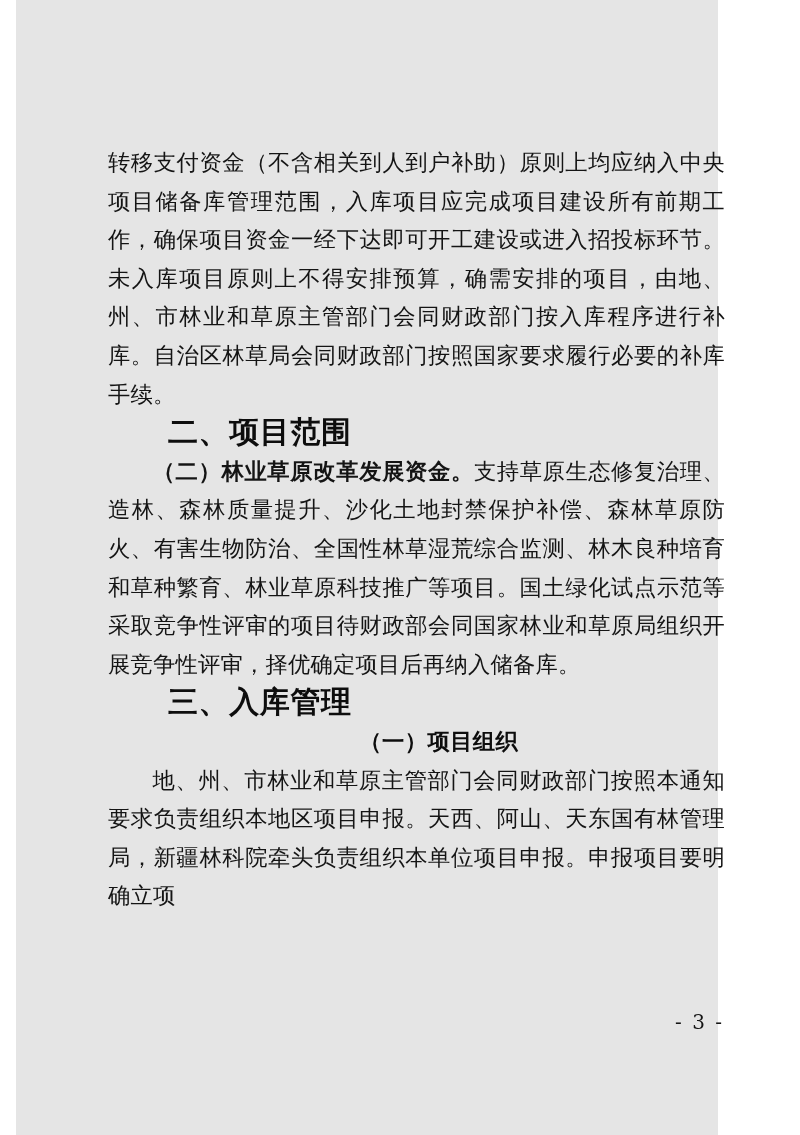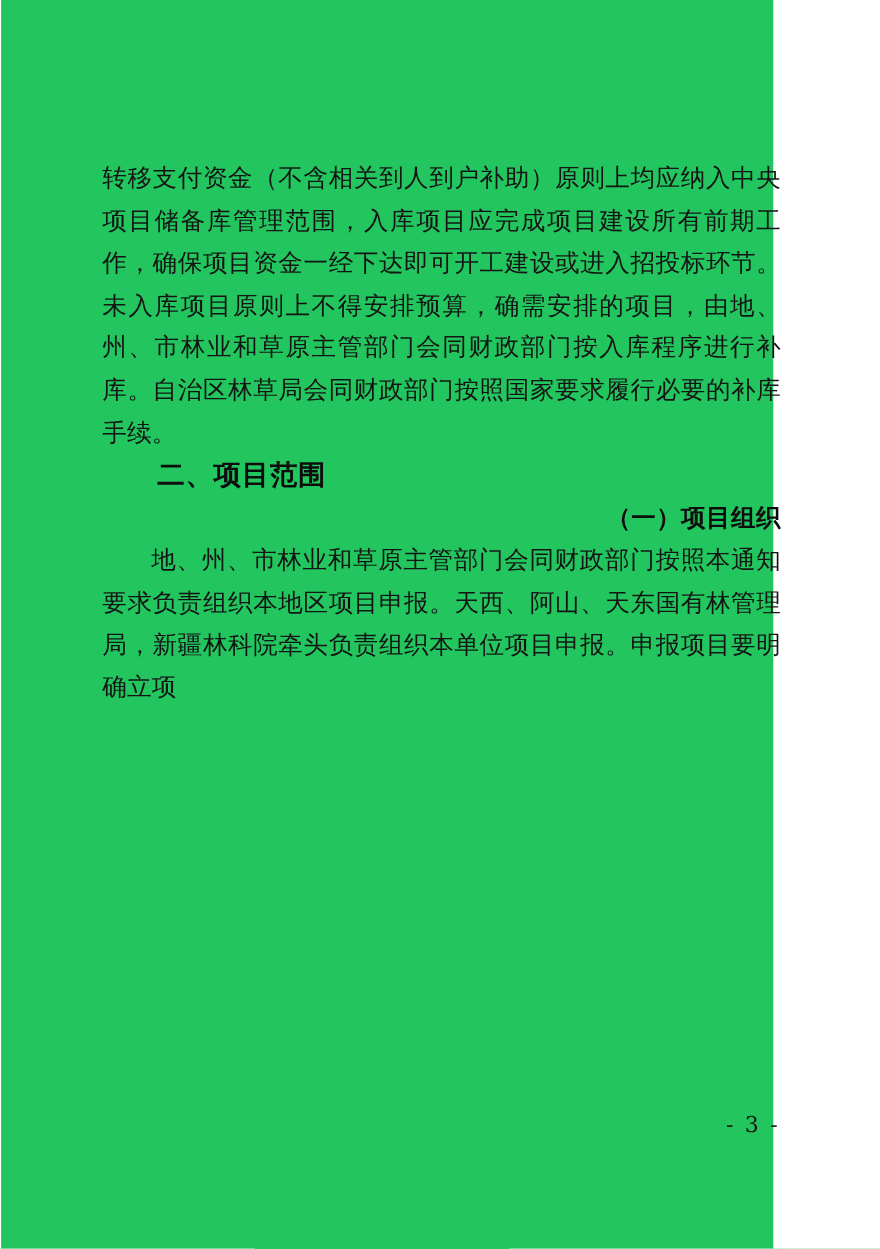--- a/index.html
+++ b/index.html
@@ -12,25 +12,25 @@
     height: 1135px;
     position: relative;
     overflow: hidden;
     font-family: "DejaVu Serif", "Liberation Serif", serif;
     color: #111111;
     -webkit-font-smoothing: antialiased;
   }
 
   .page {
     position: absolute;
-    left: 1px;
+    left: 16px;
     top: 0;
     width: 702px;
     height: 1135px;
-    background: #22c55e;
+    background: #e5e5e5;
   }
 
   .content {
     position: absolute;
     left: 92px;
     top: 143px;
     width: 617px;
   }
 
   
@@ -48,41 +48,41 @@
   }
 
   
   .para.indent {
     text-indent: 2em;
   }
 
   
   .heading1 {
     margin: 0;
-    font-size: 25px;
+    font-size: 30px;
     line-height: 38.6px;
     text-indent: 2em;
     font-family: "DejaVu Sans", "Liberation Sans", sans-serif;
     font-weight: 700;
     letter-spacing: 0.6px;
     color: #0d0d0d;
     text-align: left;
   }
 
   
   .heading2 {
     margin: 0;
     font-size: 22.3px;
     line-height: 38.6px;
     text-indent: 2em;
     font-family: "DejaVu Serif", "Liberation Serif", serif;
     font-weight: 700;
     letter-spacing: 0.4px;
     color: #0d0d0d;
-    text-align: right;
+    text-align: center;
   }
 
   
   .lead {
     font-weight: 700;
     font-family: "DejaVu Serif", "Liberation Serif", serif;
     letter-spacing: 0.3px;
   }
 
   .page-number {
@@ -103,22 +103,24 @@
 
 <div class="page">
 
   <div class="content">
 
     <p class="para">转移支付资金（不含相关到人到户补助）原则上均应纳入中央项目储备库管理范围，入库项目应完成项目建设所有前期工作，确保项目资金一经下达即可开工建设或进入招投标环节。未入库项目原则上不得安排预算，确需安排的项目，由地、州、市林业和草原主管部门会同财政部门按入库程序进行补库。自治区林草局会同财政部门按照国家要求履行必要的补库手续。</p>
 
     <p class="heading1">二、项目范围</p>
 
 
+    <p class="para indent"><span class="lead">（二）林业草原改革发展资金。</span><span>支持草原生态修复治理、造林、森林质量提升、沙化土地封禁保护补偿、森林草原防火、有害生物防治、全国性林草湿荒综合监测、林木良种培育和草种繁育、林业草原科技推广等项目。国土绿化试点示范等采取竞争性评审的项目待财政部会同国家林业和草原局组织开展竞争性评审，择优确定项目后再纳入储备库。</span></p>
 
 
+    <p class="heading1">三、入库管理</p>
 
     <p class="heading2">（一）项目组织</p>
 
     <p class="para indent">地、州、市林业和草原主管部门会同财政部门按照本通知要求负责组织本地区项目申报。天西、阿山、天东国有林管理局，新疆林科院牵头负责组织本单位项目申报。申报项目要明确立项</p>
 
   </div>
 
   <div class="page-number">- 3 -</div>
 
 </div>

